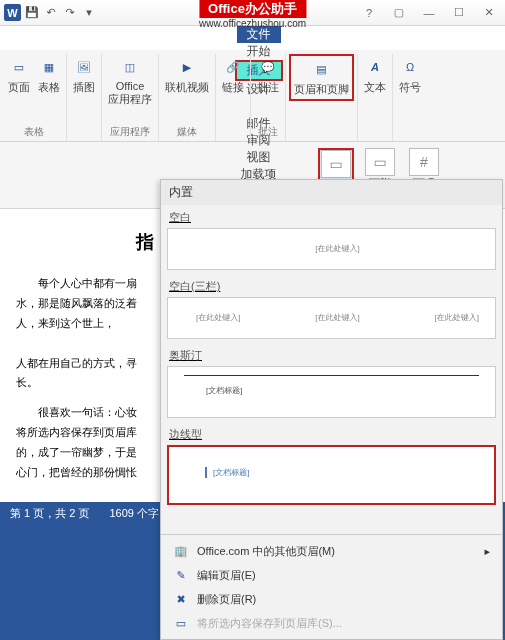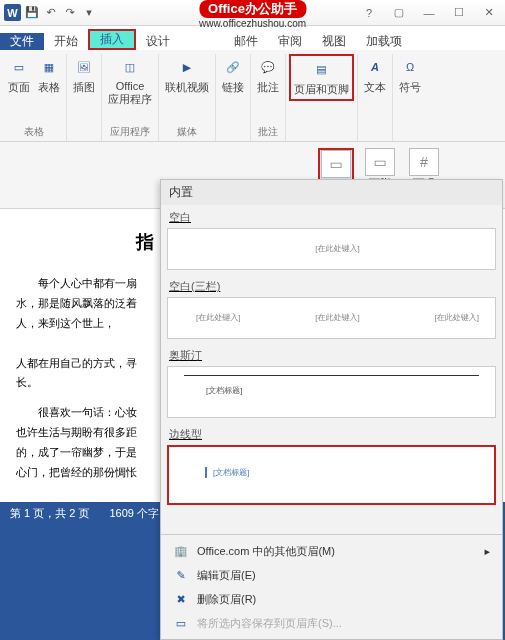--- a/index.html
+++ b/index.html
@@ -2,25 +2,25 @@
 <html><head>
 <meta charset="utf-8">
 <style>
   * { margin: 0; padding: 0; box-sizing: border-box; font-family: "Microsoft YaHei", sans-serif; }
   body { width: 505px; height: 640px; background: #fff; font-size: 11px; overflow: hidden; }
   .titlebar { height: 26px; background: linear-gradient(#fff,#f3f3f3); border-bottom: 1px solid #d4d4d4; display: flex; align-items: center; padding: 0 4px; position: relative; }
   .tb-left { display: flex; gap: 3px; align-items: center; }
   .wicon { width: 17px; height: 17px; background: #2b579a; color: #fff; display: flex; align-items: center; justify-content: center; font-weight: bold; font-size: 11px; border-radius: 2px; }
   .qat { width: 16px; height: 16px; display: flex; align-items: center; justify-content: center; color: #555; }
   .brand { position: absolute; left: 50%; transform: translateX(-50%); top: 0; text-align: center; }
-  .brand-top { background: #d80000; color: #fff; font-weight: bold; padding: 0 6px; border-radius: 8px; font-size: 13px; }
+  .brand-top { background: #d80000; color: #fff; font-weight: bold; padding: 0 6px; border-radius: 0; font-size: 13px; }
   .brand-sub { font-size: 10px; color: #333; }
   .tb-right { margin-left: auto; display: flex; gap: 6px; }
   .winbtn { width: 24px; height: 18px; display: flex; align-items: center; justify-content: center; color: #666; }
-  .tabs { height: 24px; background: #fff; display: flex; align-items: flex-end; padding-left: 0; }
+  .tabs { height: 24px; background: #fff; display: flex; align-items: center; padding-left: 12px; flex-direction: column; }
   .tab { padding: 0 10px; display: flex; align-items: center; color: #444; font-size: 12px; }
   .tab.file { background: #2b579a; color: #fff; }
   .tab.active { border: 2px solid #c02020; background: #5eead4; color: #2b579a; }
   .ribbon { height: 92px; background: #f5f5f5; border-bottom: 1px solid #d4d4d4; display: flex; padding: 4px 2px 0; }
   .rgroup { display: flex; flex-direction: column; align-items: center; padding: 0 3px; border-right: 1px solid #e0e0e0; }
   .rgroup-row { display: flex; gap: 2px; }
   .rbtn { display: flex; flex-direction: column; align-items: center; padding: 2px 3px; color: #444; }
   .rbtn.hl { border: 2px solid #c02020; }
   .ricon { width: 22px; height: 22px; display: flex; align-items: center; justify-content: center; color: #2b579a; }
   .rlabel { font-size: 11px; margin-top: 2px; text-align: center; }
@@ -171,21 +171,21 @@
   <div class="sub-btn">
     <div class="sub-icon">#</div>
     <div>页码</div>
     <div style="font-size:8px">▾</div>
   </div>
 </div>
 
 <div class="doc">
   <h1>指</h1>
   <p><span>每个人心中都有一扇</span><br><span>水，那是随风飘落的泛着</span><br><span>人，来到这个世上，</span><br><br><span>人都在用自己的方式，寻</span><br><span>长。</span></p>
-  <p><span>很喜欢一句话：心妆</span><br><span>也许生活与期盼有很多距</span><br><span>的，成了一帘幽梦，于是</span><br><span>心门，把曾经的那份惆怅</span></p>
+  <p><span>很喜欢一句话：心妆</span><br><span>将所选内容保存到页眉库</span><br><span>的，成了一帘幽梦，于是</span><br><span>心门，把曾经的那份惆怅</span></p>
 </div>
 
 <div class="status">
   <span>第 1 页，共 2 页</span>
   <span>1609 个字</span>
 </div>
 
 <div class="notch"></div>
 
 <div class="dropdown">

